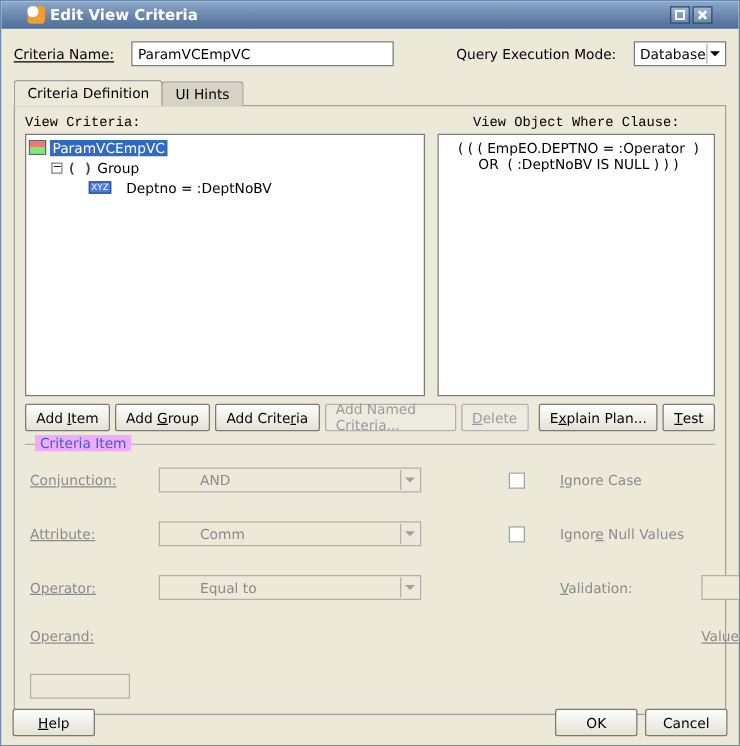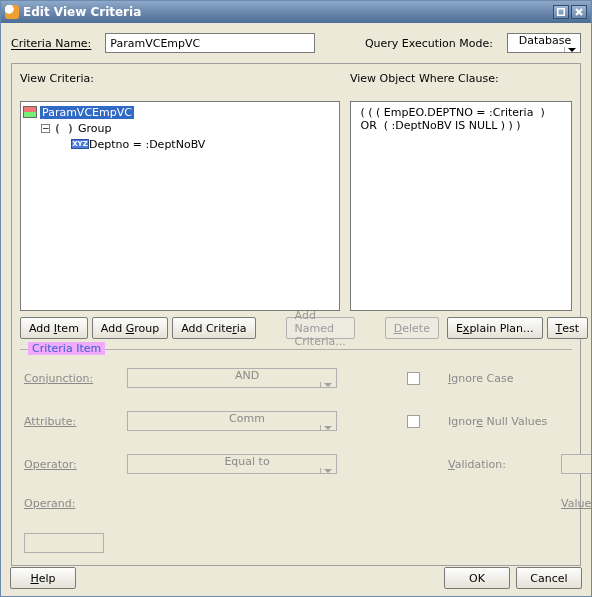--- a/index.html
+++ b/index.html
@@ -1,69 +1,69 @@
 <!DOCTYPE html>
 <html><head>
 <meta charset="utf-8">
 <style>
   * { box-sizing: border-box; font-family: "Lucida Sans", "DejaVu Sans", sans-serif; font-size: 11px; }
   html, body { margin: 0; padding: 0; }
   body { width: 592px; height: 597px; background: #ECE9D8; border: 1px solid #6b8aad; overflow: hidden; }
 
   
-  .titlebar { height: 22px; background: linear-gradient(to bottom,#8DA9CA 0%,#6C88AD 50%,#4D6E95 100%); color: #fff; display: flex; align-items: center; padding: 0 4px; }
+  .titlebar { height: 22px; background: linear-gradient(to bottom,#8DA9CA 0%,#6C88AD 50%,#4D6E95 100%); color: #fff; display: flex; align-items: center; padding: 0 21px; }
   .titlebar .t-icon { width: 14px; height: 14px; margin-right: 4px; background: radial-gradient(circle at 30% 30%, #fff 0 30%, #f0a030 35% 100%); border-radius: 3px; }
   .titlebar .t-title { flex: 1; font-weight: bold; font-size: 12px; }
   .titlebar .t-btn { width: 16px; height: 14px; margin-left: 2px; border: 1px solid #2F4E75; background: linear-gradient(to bottom,#9FB7D4,#6C88AD); display: flex; align-items: center; justify-content: center; color: #fff; font-weight: bold; cursor: pointer; }
   .titlebar .t-btn svg { width: 8px; height: 8px; stroke: #fff; stroke-width: 2; fill: none; }
 
   .content { padding: 6px 10px 0 10px; }
 
   
   .row1 { display: flex; align-items: center; gap: 14px; margin: 4px 0 10px 0; }
   .lbl-underline { text-decoration: underline; text-underline-offset: 2px; }
   .text-input { height: 20px; border: 1px solid #7A7A7A; background: #fff; padding: 1px 4px; }
-  .select { height: 20px; border: 1px solid #7A7A7A; background: #fff; display: flex; align-items: center; padding: 0 2px 0 4px; cursor: pointer; flex-direction: column; }
+  .select { height: 20px; border: 1px solid #7A7A7A; background: #fff; display: flex; align-items: center; padding: 0 2px 0 4px; cursor: pointer; }
   .select .sel-arrow { margin-left: auto; width: 14px; height: 16px; border-left: 1px solid #B0B0B0; display: flex; align-items: center; justify-content: center; }
   .select.disabled { background: #ECE9D8; color: #8A8A8A; border-color: #B0B0B0; }
   .tri-down { width: 0; height: 0; border-left: 4px solid transparent; border-right: 4px solid transparent; border-top: 4px solid #000; }
   .disabled .tri-down { border-top-color: #A0A0A0; }
 
   
   .tabs { display: flex; align-items: flex-end; }
   .tab { padding: 3px 10px; border: 1px solid #A0A0A0; border-bottom: none; background: #D6D3C4; cursor: pointer; position: relative; top: 1px; border-radius: 3px 3px 0 0; }
   .tab.active { background: #ECE9D8; z-index: 2; border-bottom: 1px solid #ECE9D8; }
   .tab + .tab { margin-left: -1px; }
 
   .tabpanel { border: 1px solid #A0A0A0; padding: 8px; background: #ECE9D8; }
 
   .cols { display: flex; gap: 10px; }
   .col-left { width: 320px; }
-  .col-right { flex: 1; }
-
-  .boxlabel { margin-bottom: 16px; }
+  .col-right { flex: 1; text-align: center; }
+
+  .boxlabel { margin-bottom: 2px; font-family: Liberation Mono, monospace; }
   .treebox, .clausebox { border: 1px solid #7A7A7A; background: #fff; height: 210px; overflow: auto; }
 
   
   .tree { padding: 2px; }
   .tree-row { display: flex; align-items: center; height: 16px; white-space: nowrap; }
   .indent0 { padding-left: 0; }
   .indent1 { padding-left: 18px; }
   .indent2 { padding-left: 48px; }
   .toggle-box { width: 9px; height: 9px; border: 1px solid #808080; background: #fff; color: #000; font-size: 9px; line-height: 7px; text-align: center; margin-right: 4px; cursor: pointer; }
   .tree-root-icon { width: 14px; height: 12px; margin-right: 3px; background: linear-gradient(to bottom,#E77 0 50%, #7E7 50% 100%); border: 1px solid #666; }
   .group-icon { font-family: monospace; font-weight: bold; margin-right: 4px; color: #444; }
-  .leaf-icon { width: 18px; height: 10px; background: #4a7dde; border: 1px solid #2a4f9e; color: #fff; font-size: 7px; display: flex; align-items: center; justify-content: center; margin-right: 0; font-weight: bold; }
+  .leaf-icon { width: 18px; height: 10px; background: #4a7dde; border: 1px solid #2a4f9e; color: #fff; font-size: 7px; display: flex; align-items: center; justify-content: center; margin-right: 12px; font-weight: normal; }
   .tree-selected { background: #316AC5; color: #fff; padding: 0 2px; }
 
   .clausebox { padding: 4px 6px; font-size: 11px; white-space: pre; }
 
   .btnrow { display: flex; gap: 4px; margin-top: 6px; align-items: center; }
   .btn { height: 22px; padding: 0 8px; border: 1px solid #7A7A7A; background: linear-gradient(to bottom,#fdfdfd,#E4E2D5); cursor: pointer; display: inline-flex; align-items: center; border-radius: 2px; }
-  .btn.disabled { color: #9A9A9A; border-color: #B0B0B0; background: #EDEAE0; cursor: default; margin-left: 26px; }
+  .btn.disabled { color: #9A9A9A; border-color: #B0B0B0; background: #EDEAE0; cursor: default; }
   .spacer-flex { flex: 1; }
 
   .alt-u { text-decoration: underline; }
 
   
   .group-box { margin-top: 10px; position: relative; border-top: 1px solid #B0B0B0; padding: 18px 4px 4px 4px; }
   .group-title { position: absolute; top: -8px; left: 8px; background: #f0abfc; padding: 0 4px; color: #3A5FCD; }
 
   .form-grid { display: grid; grid-template-columns: 80px 210px 24px 18px 90px 140px; row-gap: 5px; column-gap: 4px; align-items: center; color: #8A8A8A; gap: 23px; }
   .form-grid .glabel { text-align: left; text-decoration: underline; }
@@ -102,20 +102,24 @@
     <div class="spacer-flex"></div>
     <span>Query Execution Mode:</span>
     <div class="select" style="width:74px">
       <span>Database</span>
       <span class="sel-arrow">
           <span class="tri-down"></span>
         </span>
     </div>
   </div>
 
+  <div class="tabs">
+    <div class="tab active">Criteria Definition</div>
+    <div class="tab">UI Hints</div>
+  </div>
 
   <div class="tabpanel">
 
     <div class="cols">
 
       <div class="col-left">
         <div class="boxlabel">View Criteria:</div>
         <div class="treebox">
           <div class="tree">
             <div class="tree-row indent0">
@@ -130,21 +134,21 @@
             <div class="tree-row indent2">
               <span class="leaf-icon">XYZ</span>
               <span>Deptno = :DeptNoBV</span>
             </div>
           </div>
         </div>
       </div>
 
       <div class="col-right">
         <div class="boxlabel">View Object Where Clause:</div>
-        <div class="clausebox"><span> ( ( ( EmpEO.DEPTNO = :Criteria  )</span>
+        <div class="clausebox"><span> ( ( ( EmpEO.DEPTNO = :Operator  )</span>
 <span> OR  ( :DeptNoBV IS NULL ) ) )</span></div>
       </div>
     </div>
 
     <div class="btnrow">
       <div class="btn">
           <span>Add&nbsp;</span>
           <span class="alt-u">I</span>
           <span>tem</span>
         </div>

